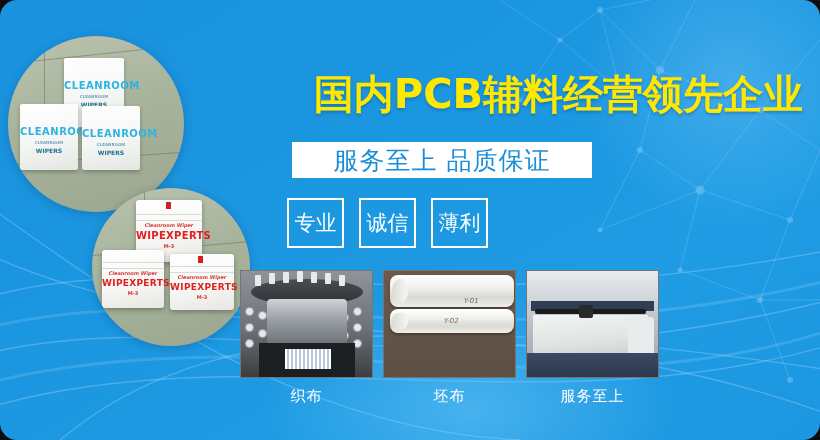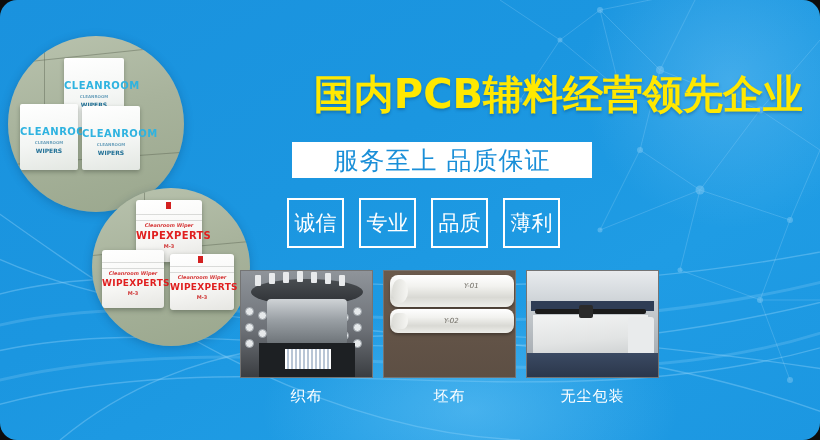--- a/index.html
+++ b/index.html
@@ -244,23 +244,22 @@
     </div>
   </div>
 
   <div class="headline">国内PCB辅料经营领先企业</div>
 
   <div class="subbar">
     <span>服务至上 品质保证</span>
   </div>
 
   <div class="tags">
+    <div class="tag">专业</div>
     <div class="tag">诚信</div>
-    <div class="tag">专业</div>
-    <div class="tag">品质</div>
     <div class="tag">薄利</div>
   </div>
 
   <div class="strip">
 
     <div class="cell">
       <div class="thumb">
         <div class="km-bg"></div>
         <div class="km-spool" style="left:4px;top:36px;"></div>
         <div class="km-spool" style="left:4px;top:52px;"></div>
@@ -285,39 +284,39 @@
         <div class="km-fab"></div>
       </div>
       <div class="cap">织布</div>
     </div>
 
     <div class="cell">
       <div class="thumb">
         <div class="fr-bg"></div>
         <div class="roll" style="top:4px;height:32px;">
             <div class="roll-cap"></div>
-            <div class="roll-mark" style="left:74px;top:7px;">Y-01</div>
+            <div class="roll-mark" style="left:74px;top:22px;">Y-01</div>
           </div>
         <div class="roll" style="top:38px;height:24px;">
             <div class="roll-cap"></div>
             <div class="roll-mark" style="left:54px;top:8px;">Y-02</div>
           </div>
       </div>
       <div class="cap">坯布</div>
     </div>
 
     <div class="cell">
       <div class="thumb">
         <div class="lc-bg"></div>
         <div class="lc-wall"></div>
         <div class="lc-frame"></div>
         <div class="lc-bed"></div>
         <div class="lc-gantry"></div>
         <div class="lc-head"></div>
         <div class="lc-panel"></div>
         <div class="lc-base"></div>
       </div>
-      <div class="cap">无尘包装</div>
+      <div class="cap">服务至上</div>
     </div>
 
 
   </div>
 </div>
 
 </body></html>

